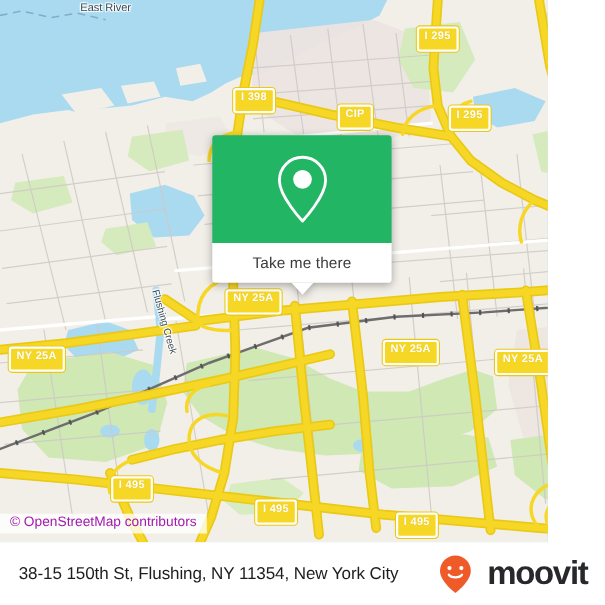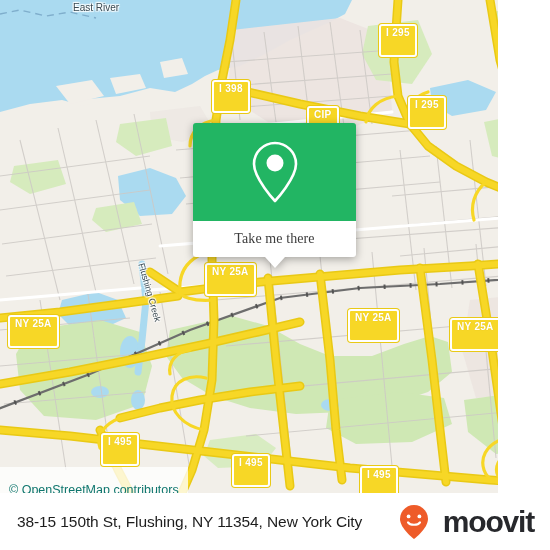--- a/index.html
+++ b/index.html
@@ -17,21 +17,21 @@
   
   .shield{
     position:absolute;
     background:#f7d726;
     border:2px solid #ffffff;
     border-radius:3px;
     color:#ffffff;
     font-size:10px;
     font-weight:bold;
     letter-spacing:.3px;
-    padding:1px 5px 16px 5px;
+    padding:1px 5px 6px 5px;
     line-height:12px;
     white-space:nowrap;
     box-shadow:0 0 0 1px #e9c915;
     text-shadow:0 0 1px rgba(150,120,0,.25);
   }
 
   
   .water-label{
     position:absolute;
     color:#3b4a52;
@@ -53,39 +53,39 @@
     background:#22b563;
     height:98px;
     border-radius:3px 3px 0 0;
     display:flex;align-items:center;justify-content:center;
   }
   .pin-icon{display:block;}
   .popup-foot{
     background:#ffffff;
     border-radius:0 0 3px 3px;
     height:36px;
-    display:flex;align-items:center;justify-content:center;font-family:Liberation Serif, serif;
+    display:flex;align-items:center;justify-content:center;
   }
   .popup-foot span{
     color:#3c3c3c;font-size:14px;letter-spacing:.1px;
   }
   .popup-tail{
     position:absolute;left:50%;top:134px;
     width:0;height:0;margin-left:-10px;
     border-left:10px solid transparent;
     border-right:10px solid transparent;
     border-top:11px solid #ffffff;
   }
 
   
   .attrib{
     position:absolute;left:0;top:467px;
     background:rgba(255,255,255,.78);
-    color:#0f766e;font-size:12.5px;
-    padding:16px 9px 4px 9px;
+    color:#a21caf;font-size:12.5px;
+    padding:0 9px 4px 9px;
     white-space:nowrap;
   }
 
   
   .footer{
     position:absolute;left:0;top:493px;width:550px;height:57px;
     background:#ffffff;
     display:flex;align-items:center;
   }
   .footer-addr{
@@ -267,21 +267,21 @@
         <path d="M110,78 L140,74 L146,88 L116,94 Z" fill="#f2efe9"></path>
         <path d="M160,62 L182,58 L188,74 L164,78 Z" fill="#f2efe9"></path>
       </g>
     </svg>
 
     <div class="water-label" style="left:73px;top:2px;">East River</div>
     <div class="water-label rot" style="left:146px;top:262px;transform:rotate(74deg);font-size:9px;">Flushing Creek</div>
 
     <div class="shield" style="left:379px;top:24px;">I 295</div>
     <div class="shield" style="left:212px;top:80px;">I 398</div>
-    <div class="shield" style="left:307px;top:106px;">CIP</div>
+    <div class="shield" style="left:307px;top:95px;">CIP</div>
     <div class="shield" style="left:408px;top:96px;">I 295</div>
     <div class="shield" style="left:538px;top:172px;">C</div>
     <div class="shield" style="left:205px;top:263px;">NY 25A</div>
     <div class="shield" style="left:8px;top:315px;">NY 25A</div>
     <div class="shield" style="left:348px;top:309px;">NY 25A</div>
     <div class="shield" style="left:450px;top:318px;">NY 25A</div>
     <div class="shield" style="left:101px;top:433px;">I 495</div>
     <div class="shield" style="left:232px;top:454px;">I 495</div>
     <div class="shield" style="left:360px;top:466px;">I 495</div>
     <div class="shield" style="left:528px;top:473px;">I 29</div>

